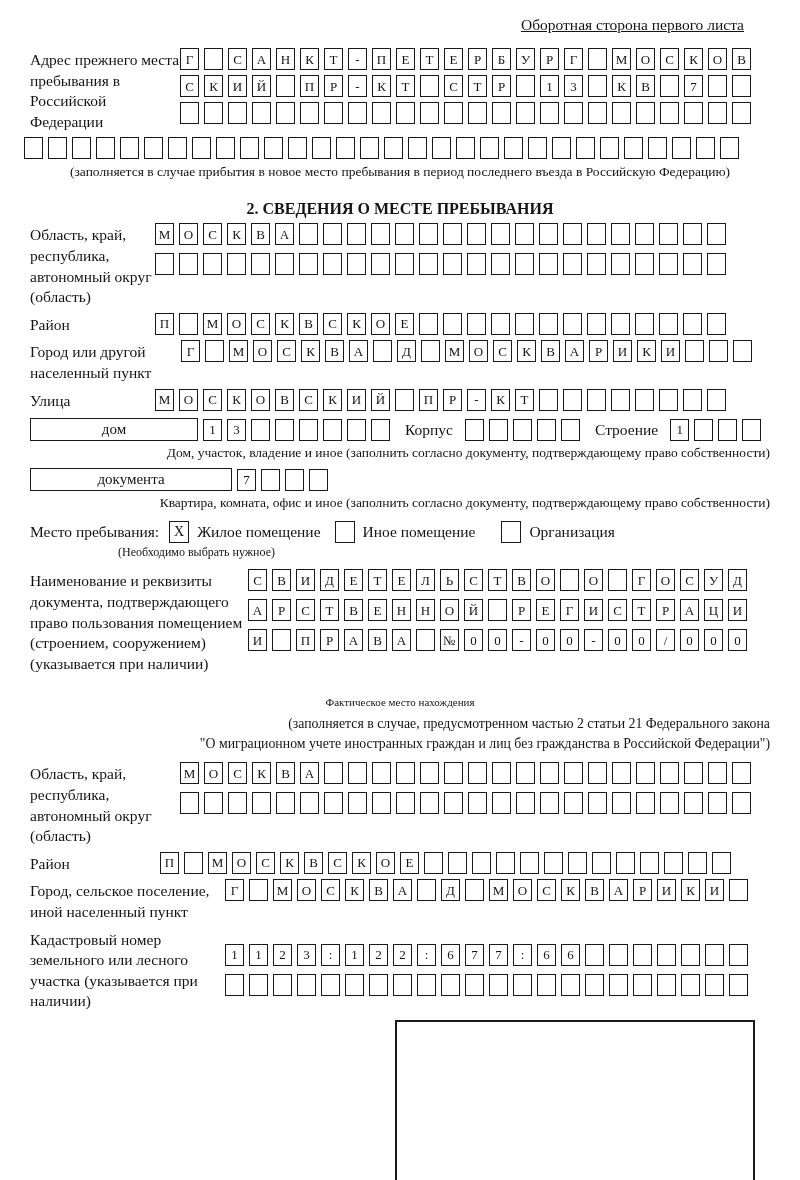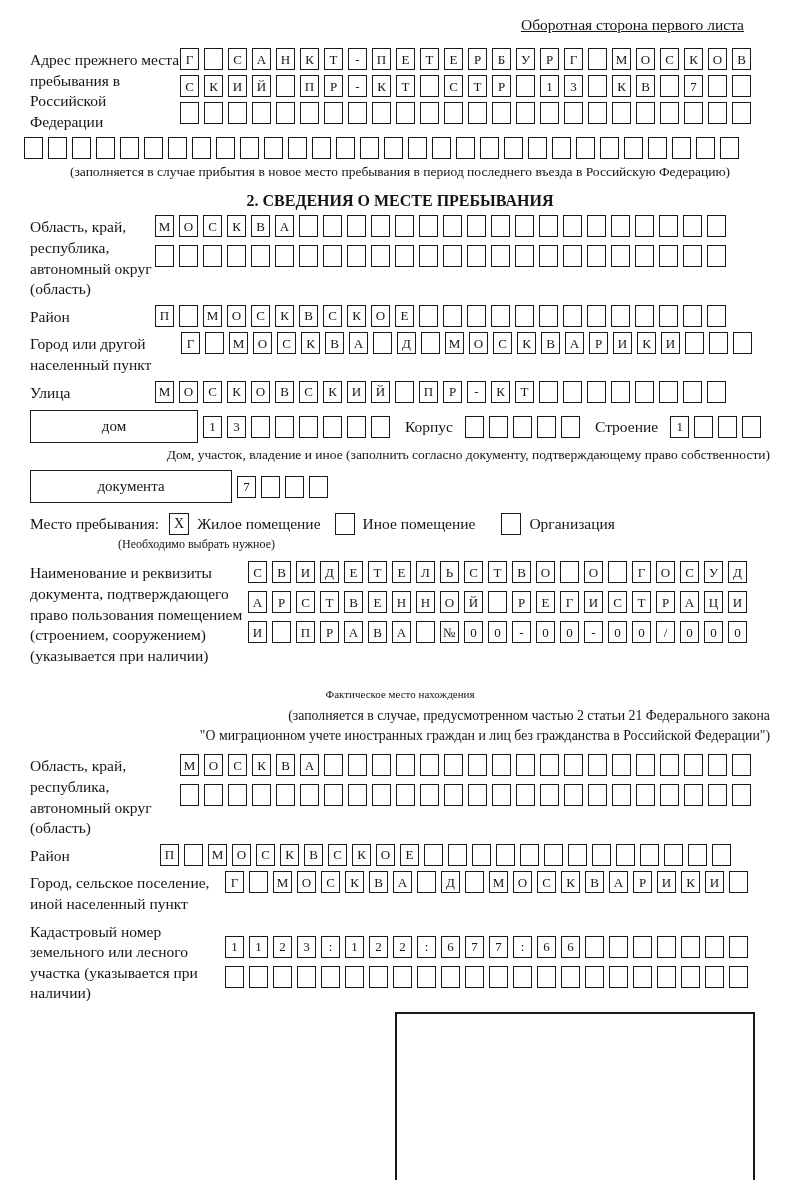--- a/index.html
+++ b/index.html
@@ -22,25 +22,25 @@
   .boxrow { display:flex; gap:5px; }
   .cell {
     width:19px; height:22px; flex:0 0 auto; box-sizing:border-box;
     border:1.6px solid #1a1a1a; display:flex; align-items:center; justify-content:center;
     font-size:13px; line-height:1;
   }
   .fullrow { margin-left:-6px; margin-top:5px; }
 
   .note { font-size:13.5px; text-align:center; margin-top:5px; }
   .note-left { font-size:13.5px; margin-top:4px;text-align:right; }
-  .sec-title { text-align:center; font-weight:bold; font-size:16px; margin-top:12px; }
+  .sec-title { text-align:center; font-weight:bold; font-size:16px; margin-top:20px; }
 
   .inline-row { display:flex; align-items:center; gap:5px; margin-top:7px; }
   .bigbox {
-    box-sizing:border-box; border:1.7px solid #1a1a1a; height:33px;
+    box-sizing:border-box; border:1.7px solid #1a1a1a; height:23px;
     display:flex; align-items:center; justify-content:center; font-size:15px;
   }
   .bb-dom { width:168px; } .bb-kv { width:202px; }
   .sep-label { margin:0 7px 0 10px; }
 
   .check-row { display:flex; align-items:center; margin-top:10px; }
   .checkbox {
     width:20px; height:22px; box-sizing:border-box; border:1.6px solid #1a1a1a;
     display:flex; align-items:center; justify-content:center; font-size:14px; flex:0 0 auto;
   }
@@ -364,20 +364,21 @@
 
   <div class="inline-row">
     <div class="bigbox bb-kv">документа</div>
     <div class="boxrow">
         <span class="cell">7</span>
         <span class="cell"></span>
         <span class="cell"></span>
         <span class="cell"></span>
       </div>
   </div>
+  <div class="note-left">Квартира, комната, офис и иное (заполнить согласно документу, подтверждающему право собственности)</div>
 
   <div class="check-row">
     <span style="margin-right:10px;">Место пребывания:</span>
     <span class="checkbox">X</span>
     <span class="opt-label">Жилое помещение</span>
     <span class="checkbox"></span>
     <span class="opt-label">Иное помещение</span>
     <span class="checkbox" style="margin-left:12px;"></span>
     <span class="opt-label">Организация</span>
   </div>

